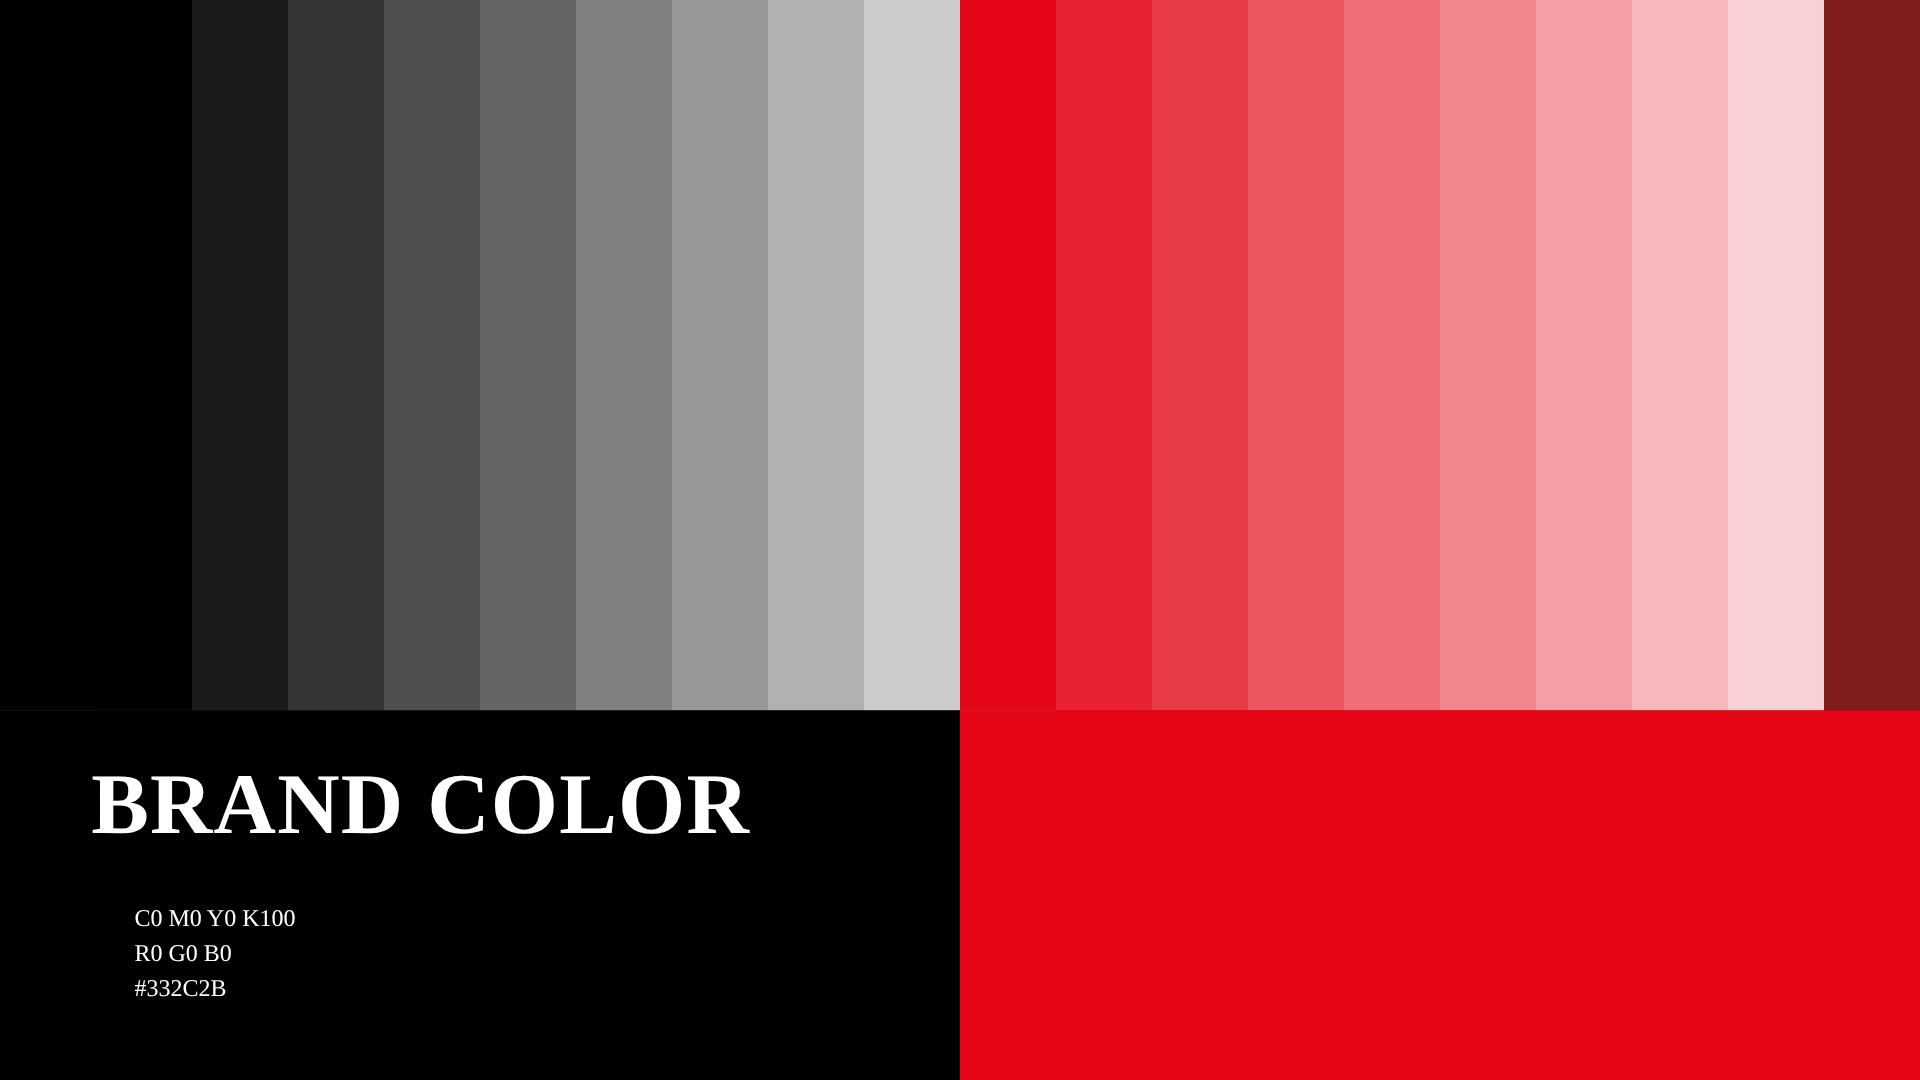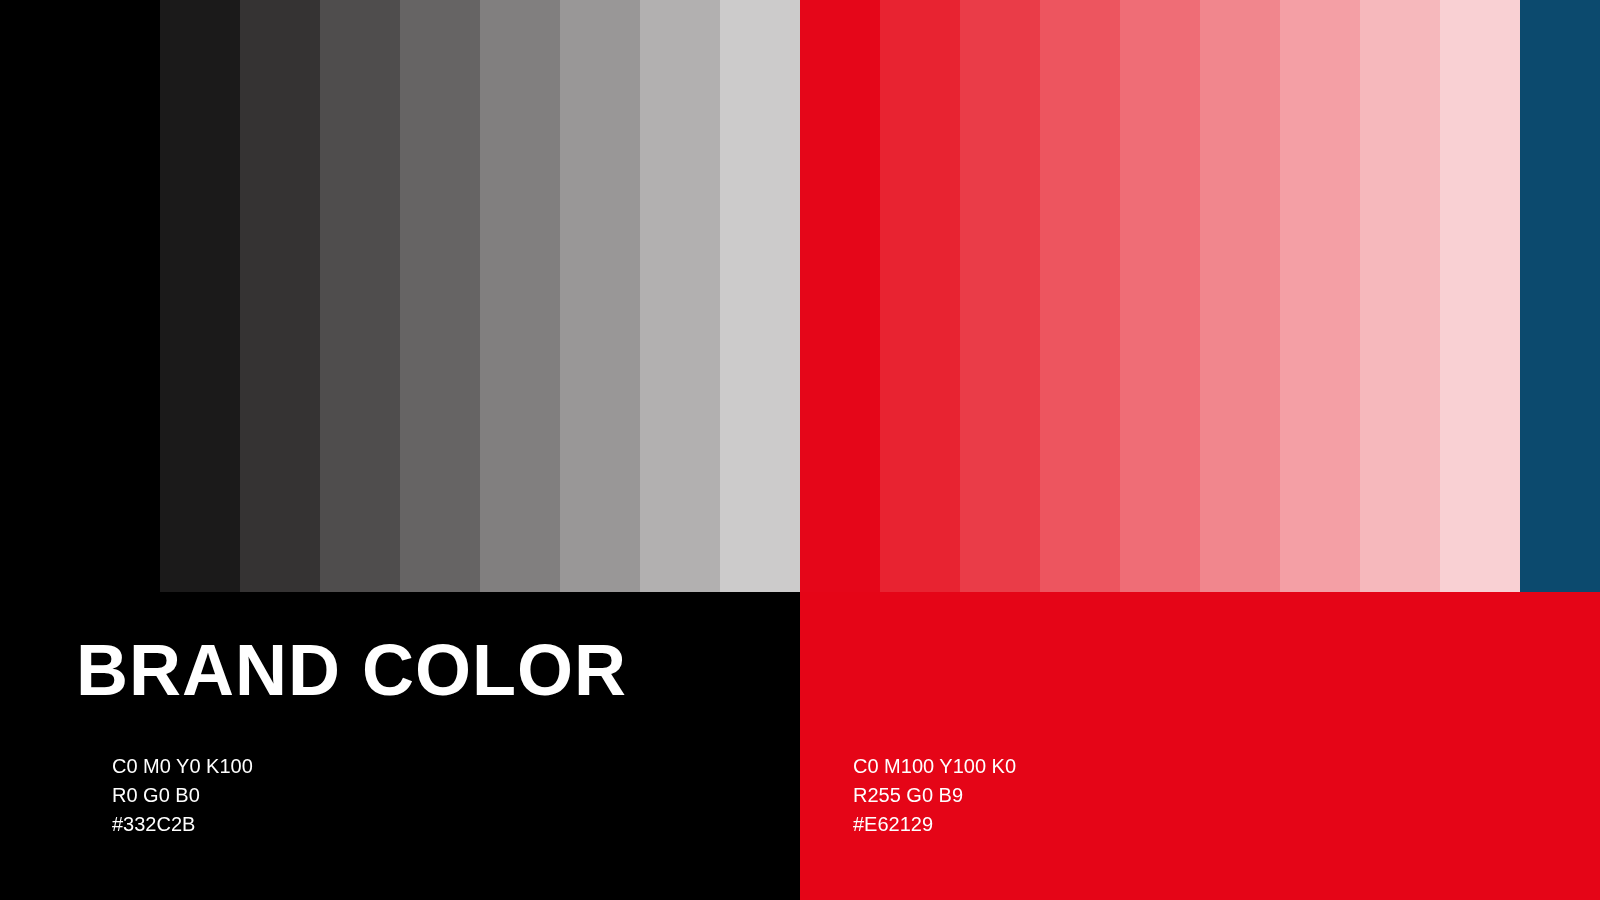--- a/index.html
+++ b/index.html
@@ -93,21 +93,21 @@
   .spec-list.left  { left: 76px;  top: 752px; margin-left: 36px; }
   .spec-list.right { left: 853px; top: 752px; }
 
   .spec-line { display: block; }
 
   
 </style>
 </head>
 <body>
 
-<div id="page" style="background: #0c4a6e;">
+<div id="page" style="background: #7f1d1d; font-family: Liberation Serif, serif;">
 
   <div class="ramp-area">
 
     <div class="left-field"></div>
 
     <div class="ramp grey" id="grey-ramp">
         <div class="swatch" style="background: rgb(0, 0, 0);"></div>
         <div class="swatch" style="background: rgb(27, 26, 26);"></div>
         <div class="swatch" style="background: rgb(53, 51, 51);"></div>
         <div class="swatch" style="background: rgb(79, 77, 77);"></div>
@@ -138,19 +138,14 @@
   </div>
 
   <div class="brand-title">BRAND COLOR</div>
 
   <div class="spec-list left">
     <span class="spec-line">C0  M0  Y0  K100</span>
     <span class="spec-line">R0  G0  B0</span>
     <span class="spec-line">#332C2B</span>
   </div>
 
-  <div class="spec-list right">
-    <span class="spec-line">C0  M100  Y100  K0</span>
-    <span class="spec-line">R255  G0  B9</span>
-    <span class="spec-line">#E62129</span>
-  </div>
 
 </div>
 
 </body></html>

